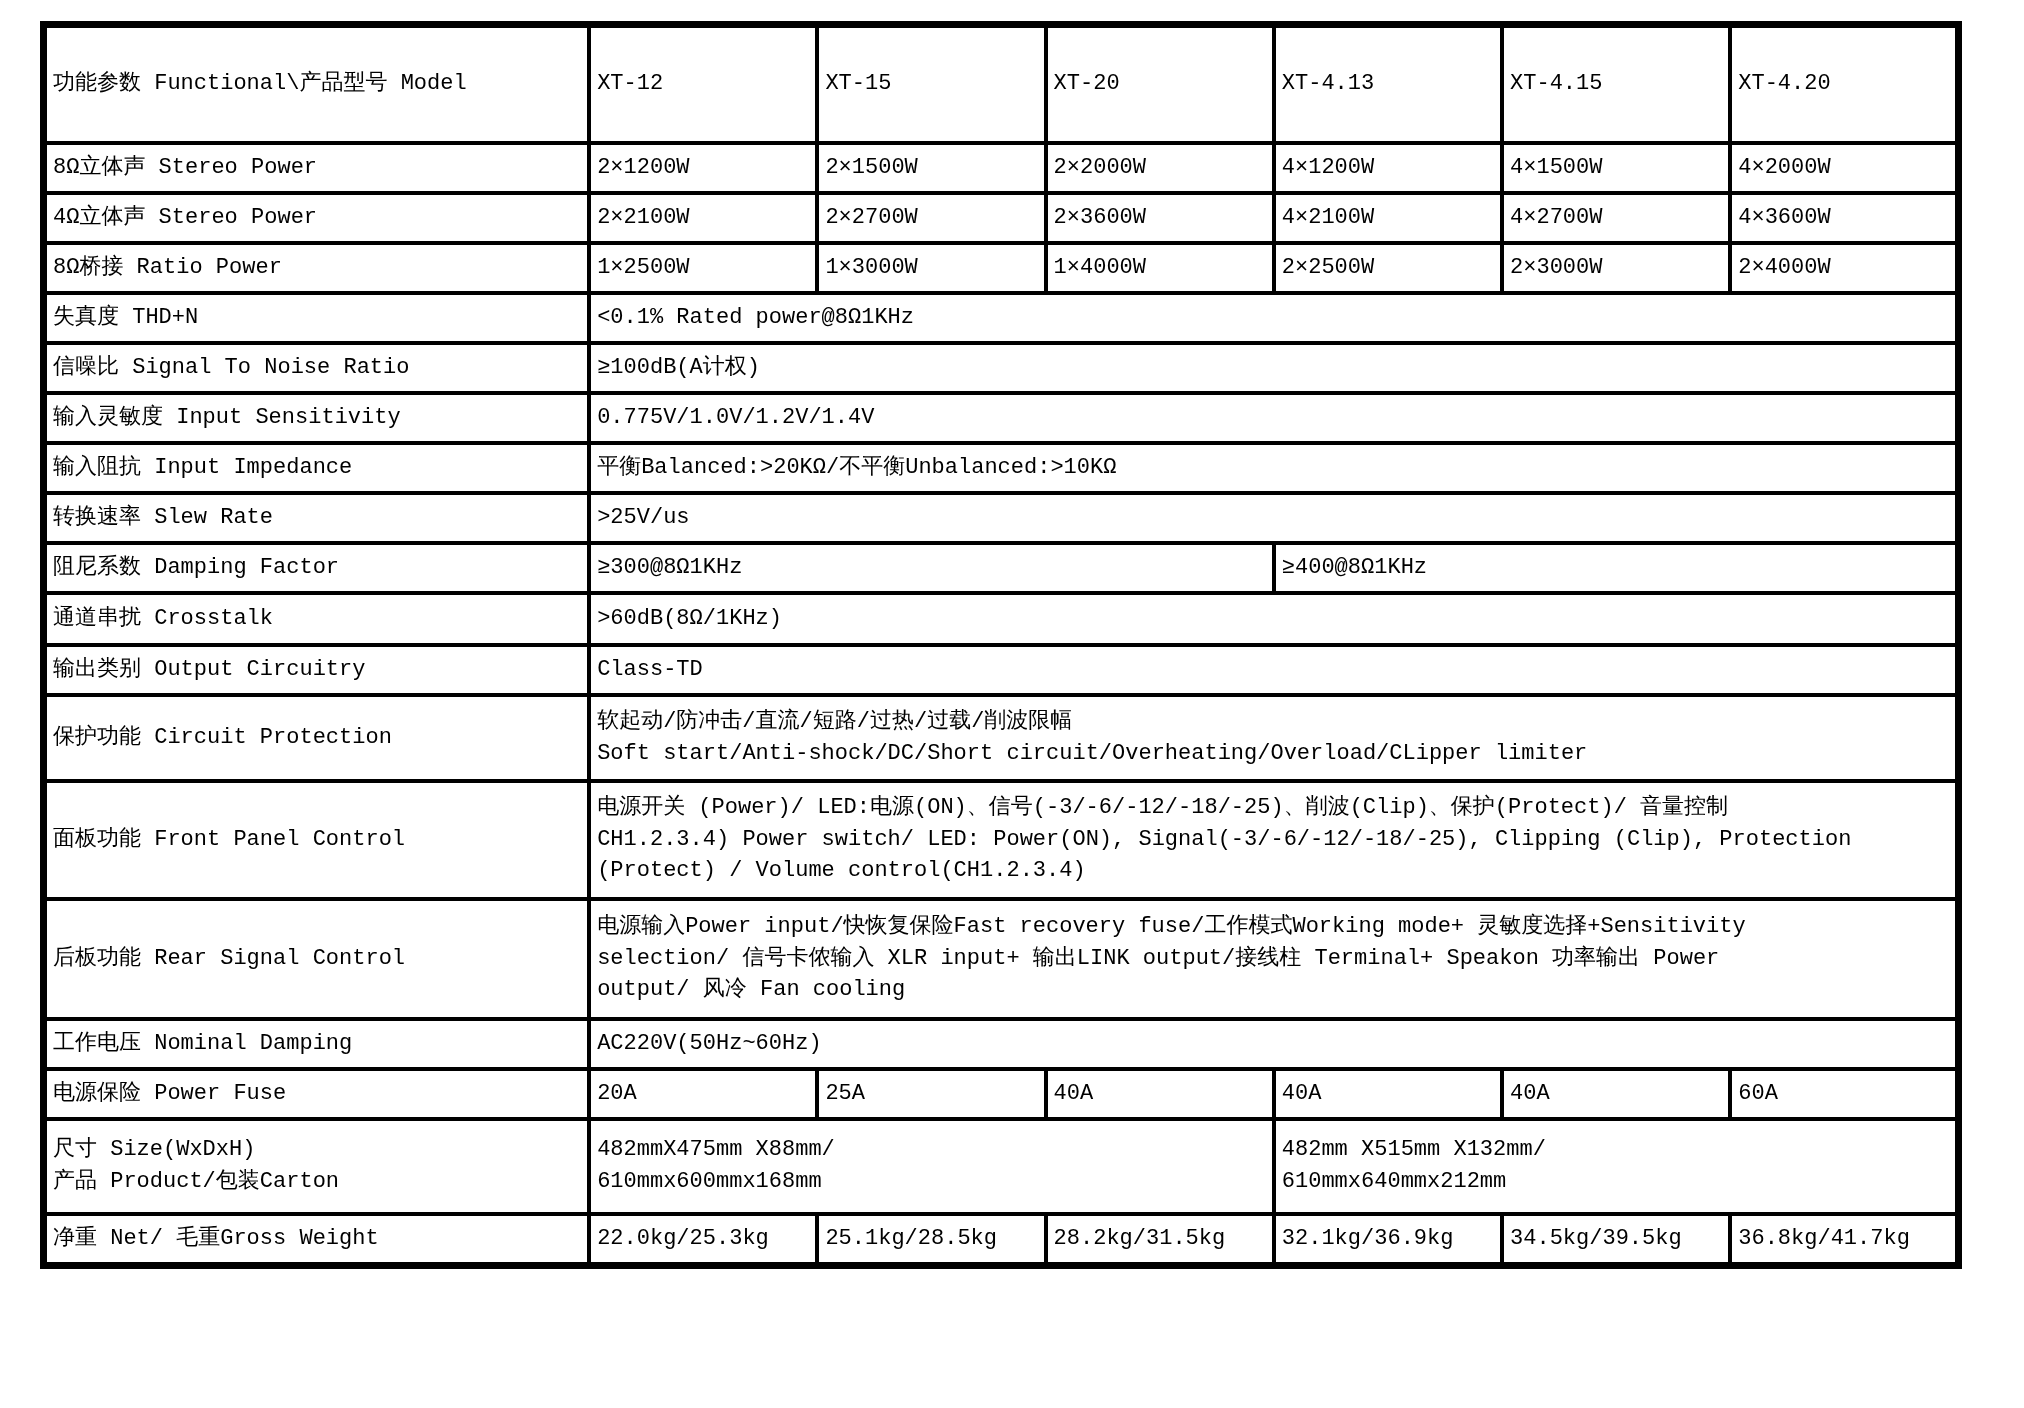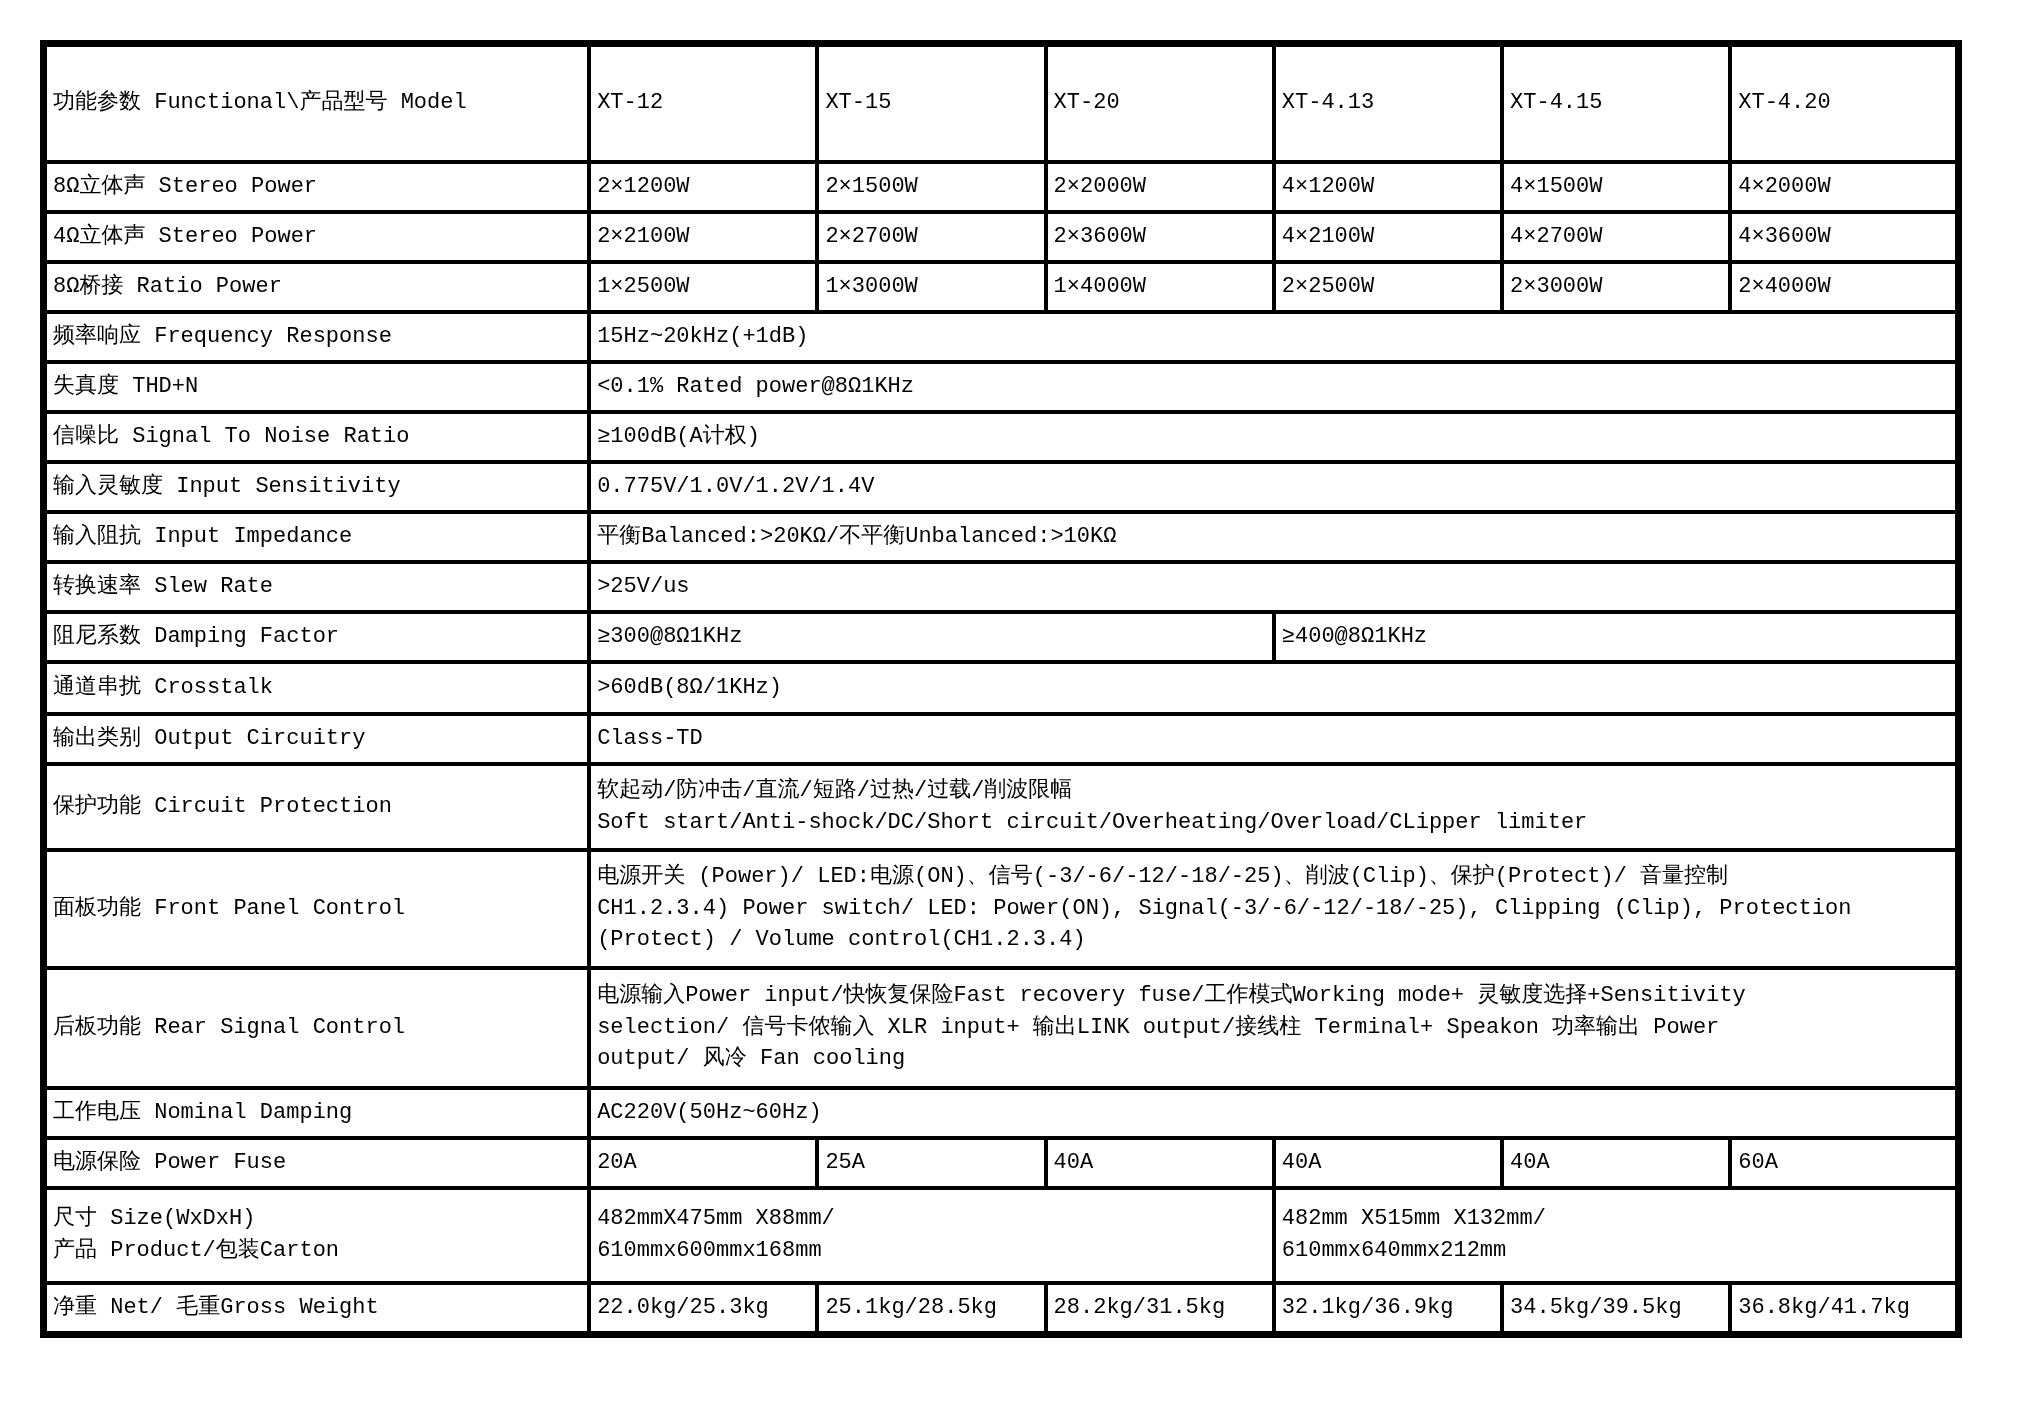--- a/index.html
+++ b/index.html
@@ -7,21 +7,21 @@
     padding: 0;
     background: #ffffff;
   }
   body {
     width: 2024px;
     height: 1408px;
     color: #000000;
     font-family: "Liberation Mono", "DejaVu Sans Mono", monospace;
   }
   .wrap {
-    padding: 40px 62px 0 40px;
+    padding: 21px 62px 0 40px;
     box-sizing: border-box;
   }
   table.spec {
     border-collapse: collapse;
     width: 100%;
     table-layout: fixed;
     border: 7px solid #000000;
   }
   table.spec td {
     border: 4px solid #000000;
@@ -97,24 +97,20 @@
     <tr class="h50">
       <td class="lbl">8Ω桥接 Ratio Power</td>
       <td class="c">1×2500W</td>
       <td class="c">1×3000W</td>
       <td class="c">1×4000W</td>
       <td class="c">2×2500W</td>
       <td class="c">2×3000W</td>
       <td class="c">2×4000W</td>
     </tr>
 
-    <tr class="h50">
-      <td class="lbl">频率响应 Frequency Response</td>
-      <td class="c" colspan="6">15Hz~20kHz(+1dB)</td>
-    </tr>
 
     <tr class="h50">
       <td class="lbl">失真度 THD+N</td>
       <td class="c" colspan="6">&lt;0.1% Rated power@8Ω1KHz</td>
     </tr>
 
     <tr class="h50">
       <td class="lbl">信噪比 Signal To Noise Ratio</td>
       <td class="c" colspan="6">≥100dB(A计权)</td>
     </tr>

